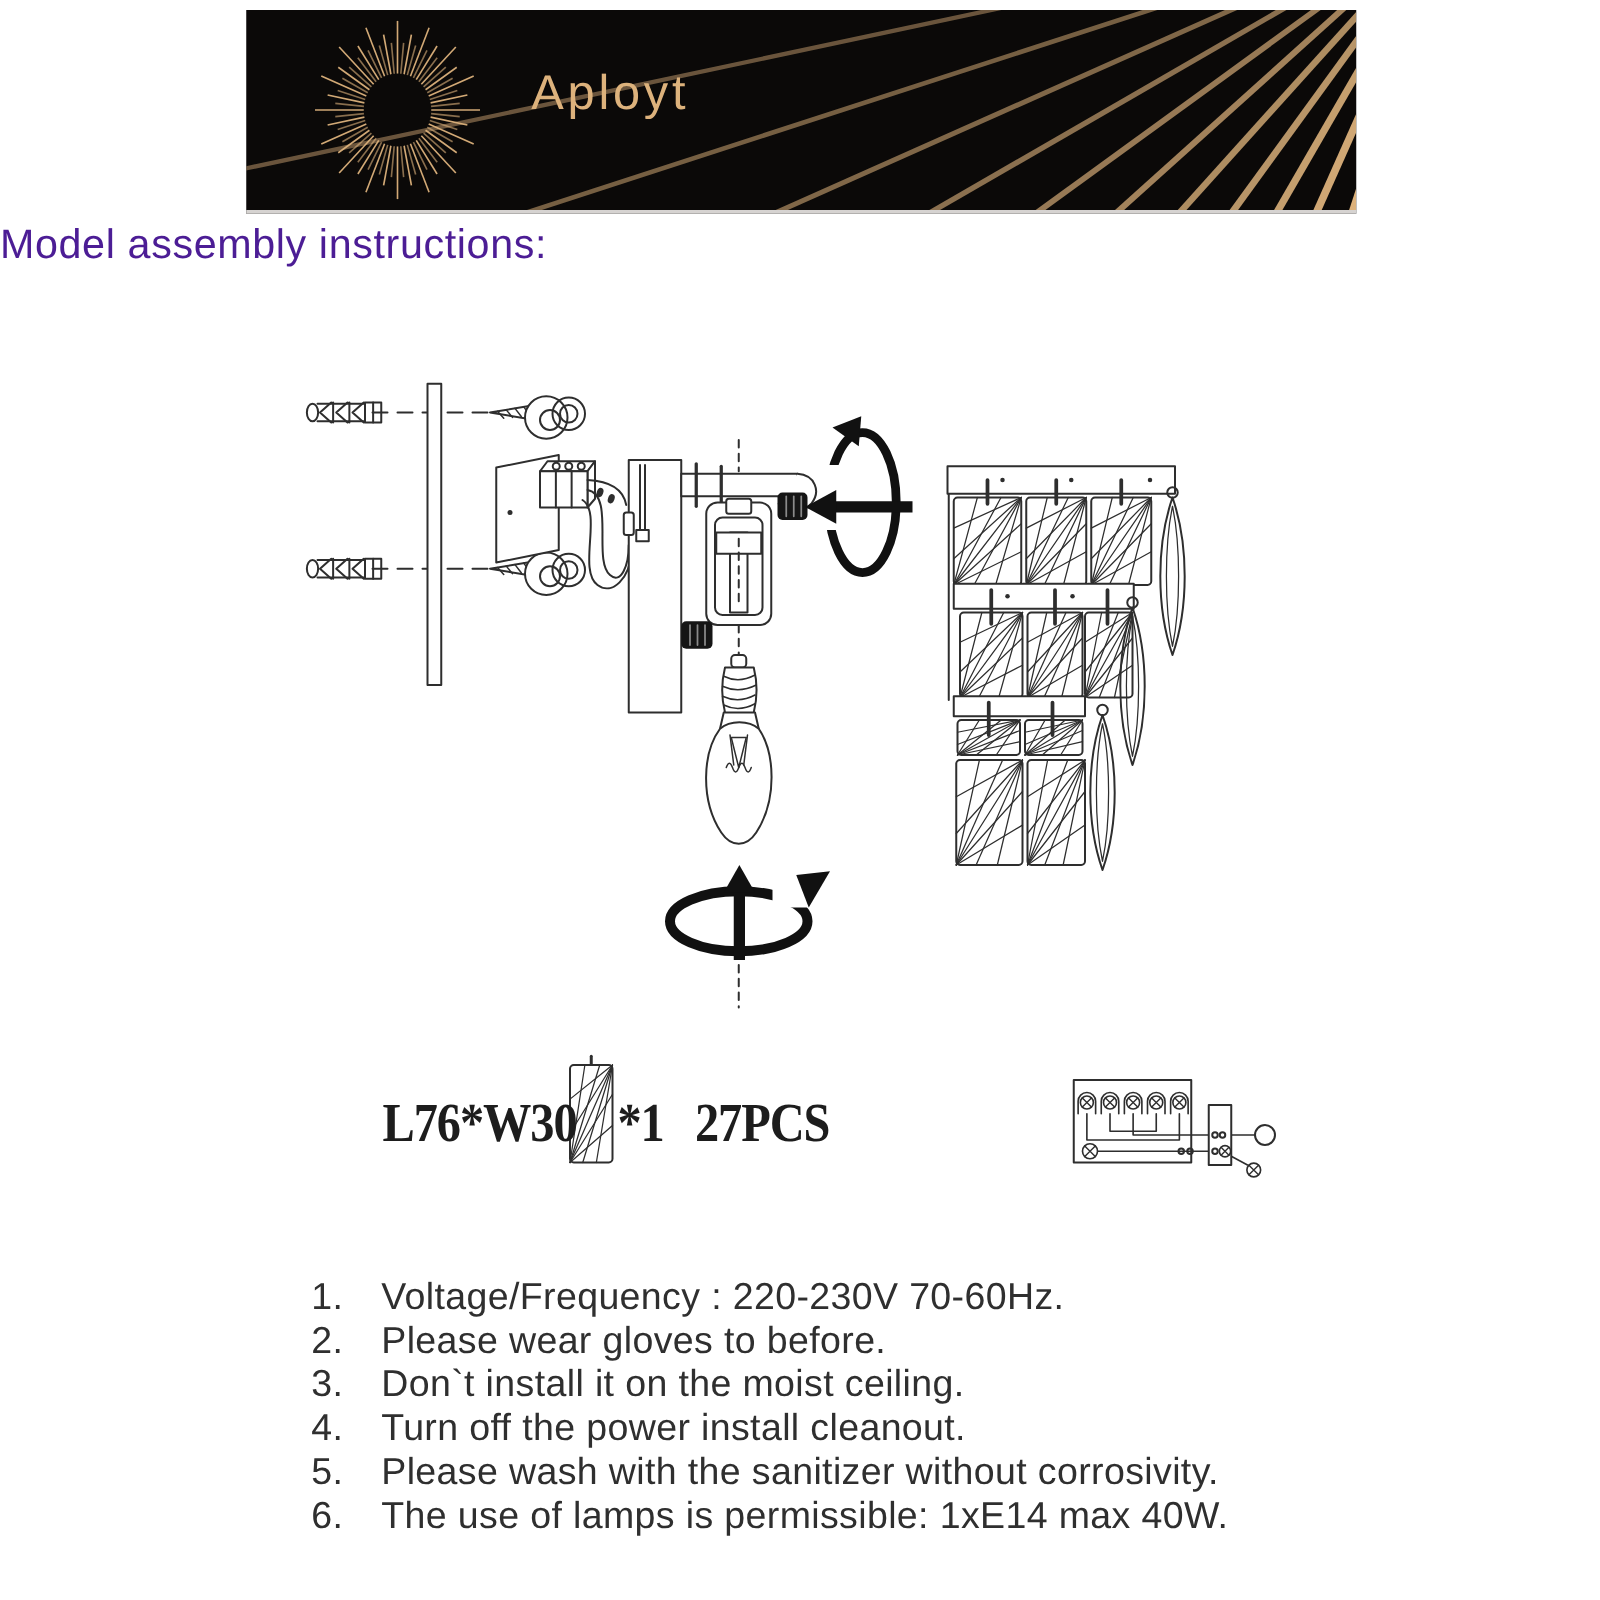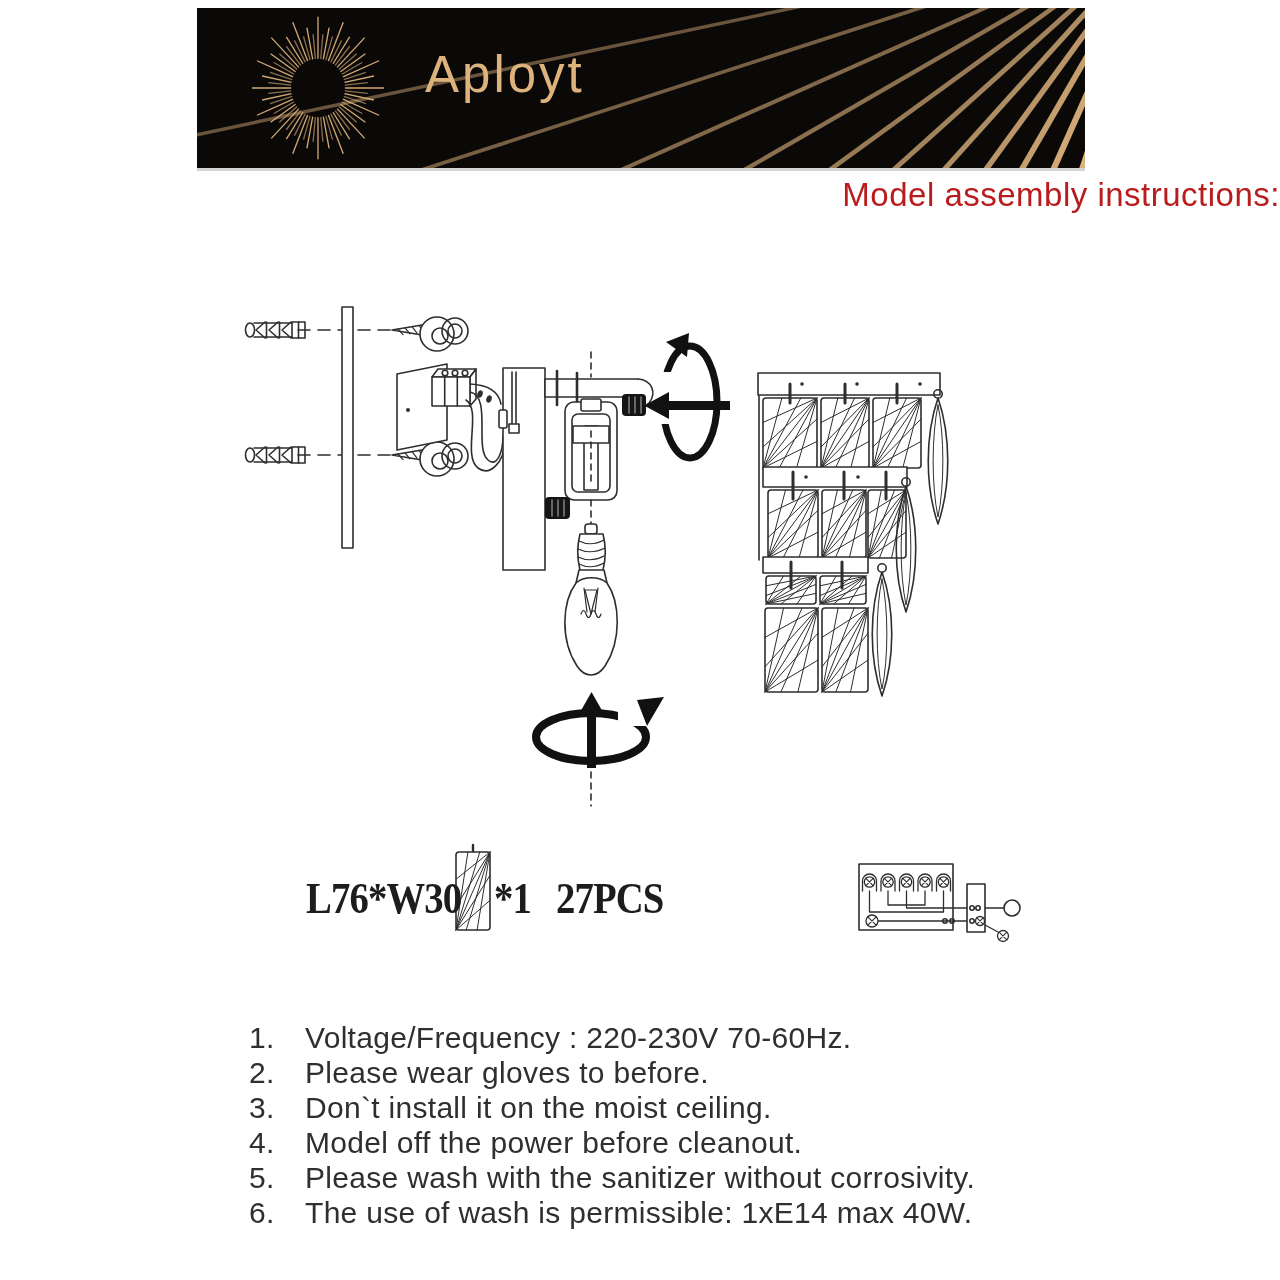--- a/index.html
+++ b/index.html
@@ -2,25 +2,25 @@
 <html style="--banner-bg: #0b0908; --gold: #ddb27c;"><head>
 <meta charset="utf-8">
 <style>
   html,body{margin:0;padding:0;background:#ffffff;}
   .page{position:relative;width:1280px;height:1280px;background:#fff;overflow:hidden;
         font-family:"Liberation Sans",sans-serif;color:#2f2f2f;}
   
   .banner{position:absolute;left:197px;top:8px;width:888px;height:160px;
           background:var(--banner-bg,#0b0908);border-bottom:3px solid #d6d3d1;overflow:hidden;}
   .banner svg{position:absolute;left:0;top:0;}
-  .brand{position:absolute;left:228px;top:38px;font-size:51px;line-height:58px;
+  .brand{position:absolute;left:228px;top:38px;font-size:39px;line-height:58px;
          color:var(--gold,#ddb27c);letter-spacing:3px;font-weight:400;}
   
-  .title-block{position:absolute;left:0;top:176px;width:100%;text-align:right;
-               color:#b91c1c;font-size:33px;line-height:38px;letter-spacing:.5px;}
+  .title-block{position:absolute;left:0;top:176px;width:100%;text-align:left;
+               color:#4c1d95;font-size:33px;line-height:38px;letter-spacing:.5px;}
   
   #diagram{position:absolute;left:0;top:280px;}
   
   .parts-txt{position:absolute;top:873px;font-family:"Liberation Serif","DejaVu Serif",serif;
              font-weight:600;font-size:44px;color:#1d1d1d;transform:scaleX(.88);
              transform-origin:left top;white-space:nowrap;letter-spacing:-1px;}
   
   .instructions{position:absolute;left:249px;top:1020px;margin:0;padding:0;list-style:none;
                 font-size:30px;line-height:35px;color:#2f2f2f;letter-spacing:.3px;}
   .instructions li{display:flex;}
@@ -453,24 +453,24 @@
     <li>
       <span class="num">2.</span>
       <span class="txt">Please wear gloves to before.</span>
       </li>
     <li>
       <span class="num">3.</span>
       <span class="txt">Don`t install it on the moist ceiling.</span>
       </li>
     <li>
       <span class="num">4.</span>
-      <span class="txt">Model off the power before cleanout.</span>
+      <span class="txt">Turn off the power install cleanout.</span>
       </li>
     <li>
       <span class="num">5.</span>
       <span class="txt">Please wash with the sanitizer without corrosivity.</span>
       </li>
     <li>
       <span class="num">6.</span>
-      <span class="txt">The use of wash is permissible: 1xE14 max 40W.</span>
+      <span class="txt">The use of lamps is permissible: 1xE14 max 40W.</span>
       </li>
   </ol>
 </div>
 
 </body></html>

